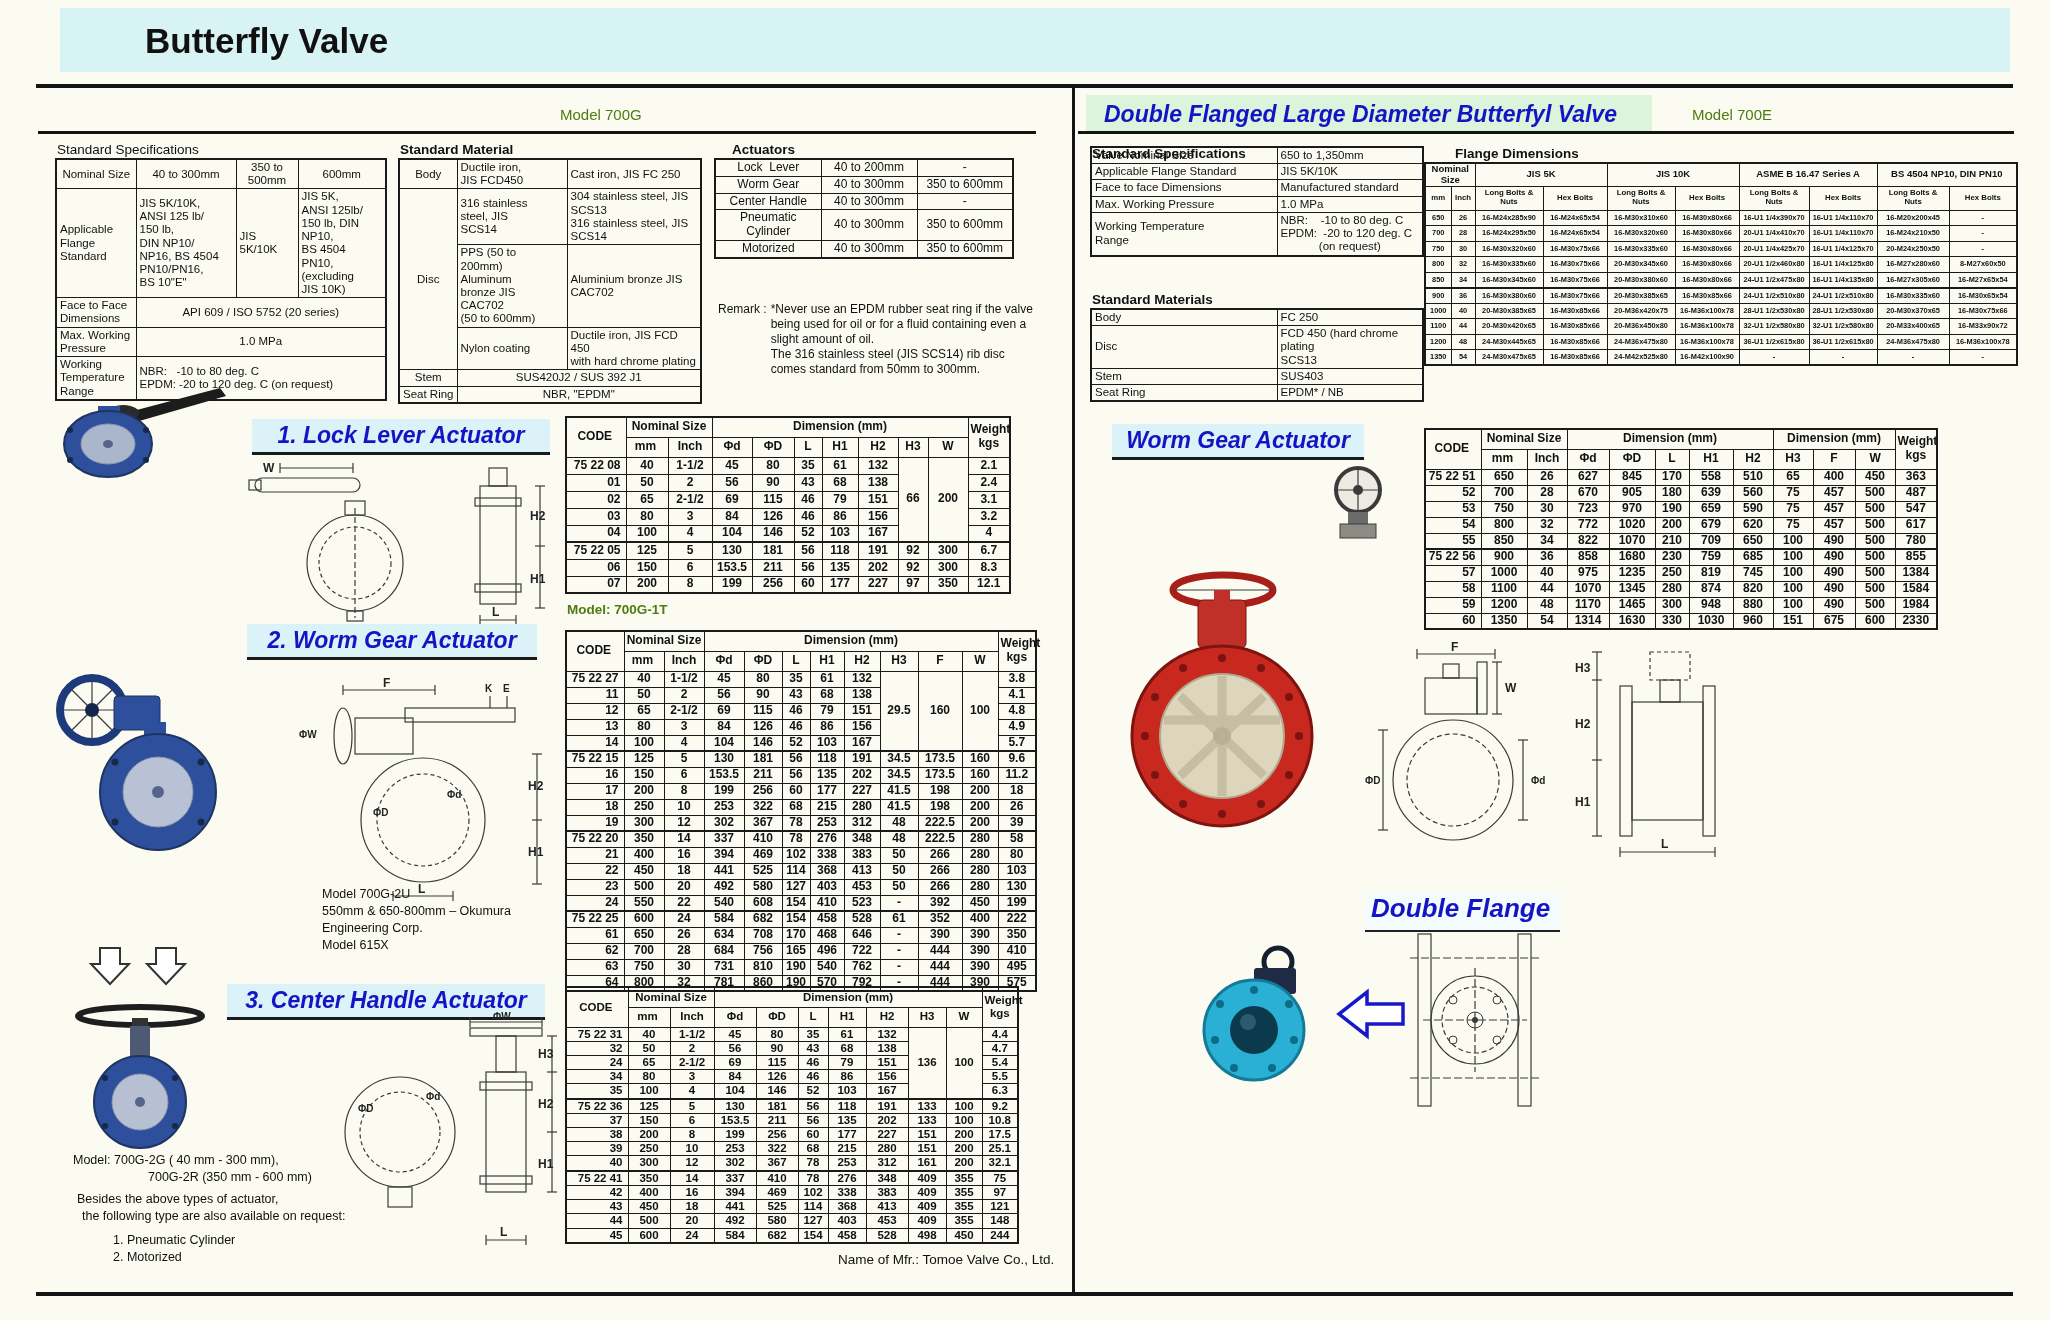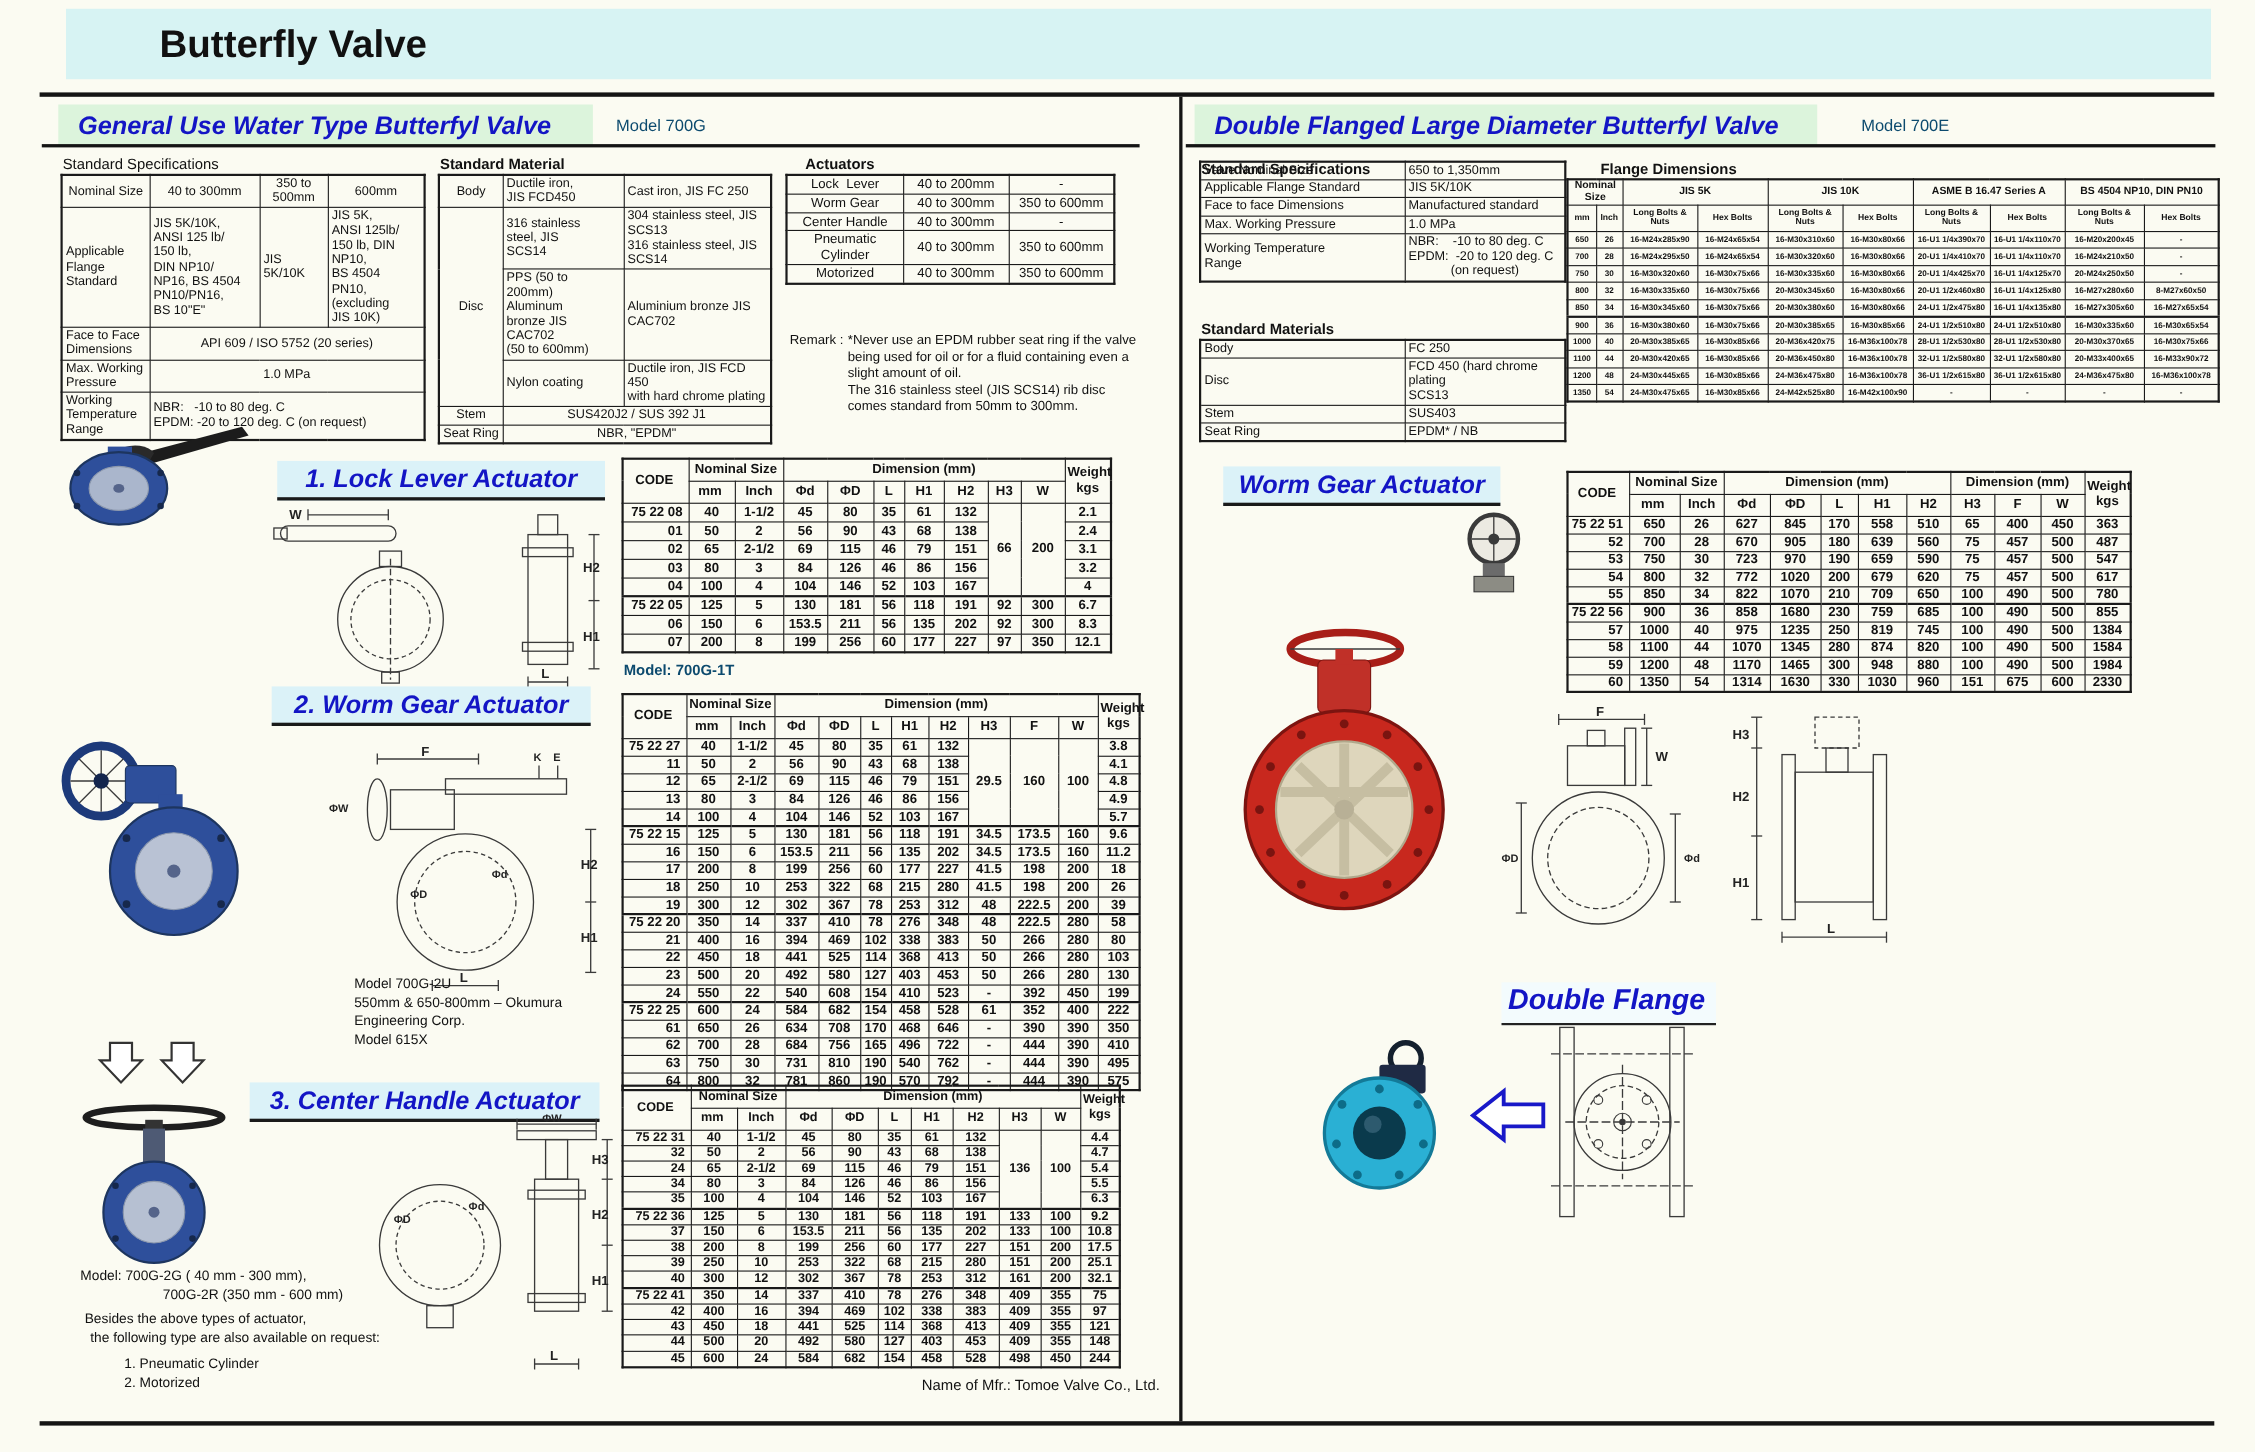--- a/index.html
+++ b/index.html
@@ -3,21 +3,21 @@
 <meta charset="utf-8">
 <style>
 html,body{margin:0;padding:0}
 body{font-family:"Liberation Sans",sans-serif;background:#e9e9e1;color:#111}
 #page{position:relative;width:2050px;height:1320px;background:#fbfbf2;overflow:hidden}
 .abs{position:absolute}
 .rule{position:absolute;background:#141414}
 .banner{position:absolute;background:#d7f3f3}
 .mhead{position:absolute;background:#dcf4dc;color:#1315c5;font-style:italic;font-weight:bold;font-size:23px;line-height:38px;padding-left:18px}
 .shead{position:absolute;background:#dbf2f8;border-bottom:3px solid #1a1a1a;color:#1315c5;font-style:italic;font-weight:bold;font-size:23px;line-height:32px;text-align:center}
-.modeltxt{position:absolute;font-size:15px;color:#0c4a6e}
+.modeltxt{position:absolute;font-size:15px;color:#4d7c0f}
 .lbl{position:absolute;font-size:13.5px;font-weight:bold}
 .lbl.n{font-weight:normal}
 table.t{position:absolute;border-collapse:collapse;table-layout:fixed;border:2px solid #1a1a1a}
 .t td{border:1px solid #1a1a1a;vertical-align:middle;white-space:pre-wrap;padding:1px 3px;line-height:1.15}
 .t tr.hd td{text-align:center;font-weight:bold}
 .t tr.grp td{border-top:2px solid #1a1a1a}
 .t td.c{text-align:center}
 .spec td{font-size:11.5px;text-align:left}
 .spec tr.ctr td{text-align:center}
 .ctrAll td{text-align:center;font-size:12px}
@@ -47,21 +47,20 @@
 
 <div id="page">
 
   <div class="banner" style="left:60px;top:8px;width:1950px;height:64px">
     <div style="font-size:35px;font-weight:bold;padding:13px 0 0 85px">Butterfly Valve</div>
   </div>
   <div class="rule" style="left:36px;top:84px;width:1977px;height:4px"></div>
   <div class="rule" style="left:1072px;top:88px;width:3px;height:1204px"></div>
   <div class="rule" style="left:36px;top:1292px;width:1977px;height:4px"></div>
 
-  <div class="mhead" style="left:53px;top:95px;width:468px;height:38px">General Use Water Type Butterfyl Valve</div>
   <div class="modeltxt" style="left:560px;top:106px">Model 700G</div>
   <div class="rule" style="left:38px;top:131px;width:998px;height:3px"></div>
 
   <div class="lbl n" style="left:57px;top:142px">Standard Specifications</div>
   <table class="t spec" style="left:55px;top:158px;width:330px">
       <colgroup>
         <col style="width: 80px;">
         <col style="width: 100px;">
         <col style="width: 62px;">
         <col style="width: 88px;">

